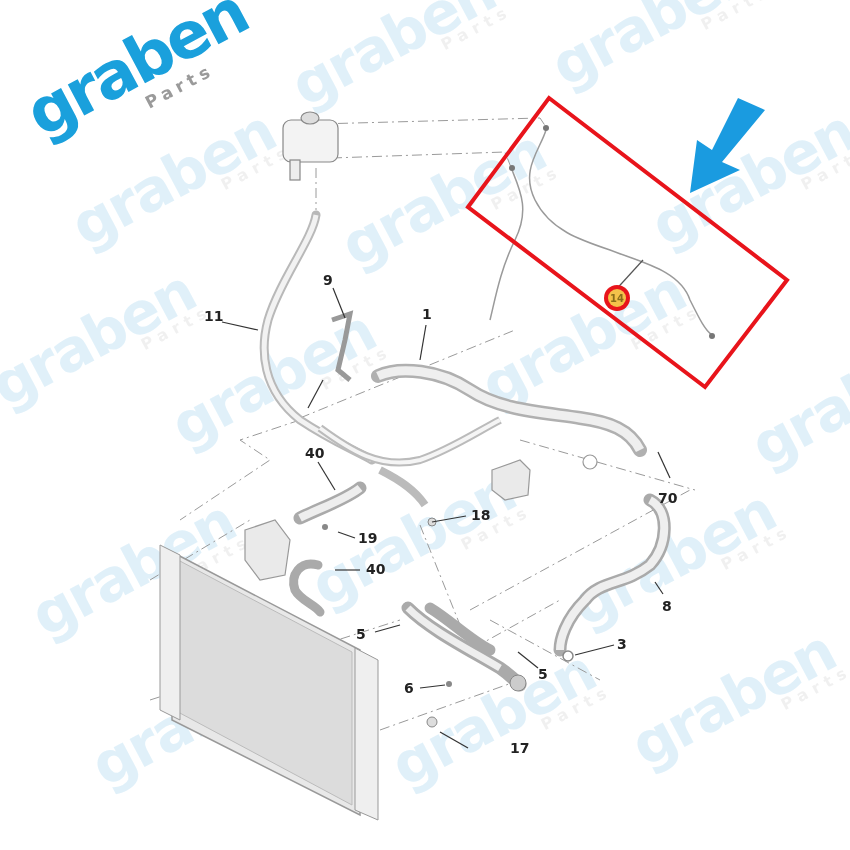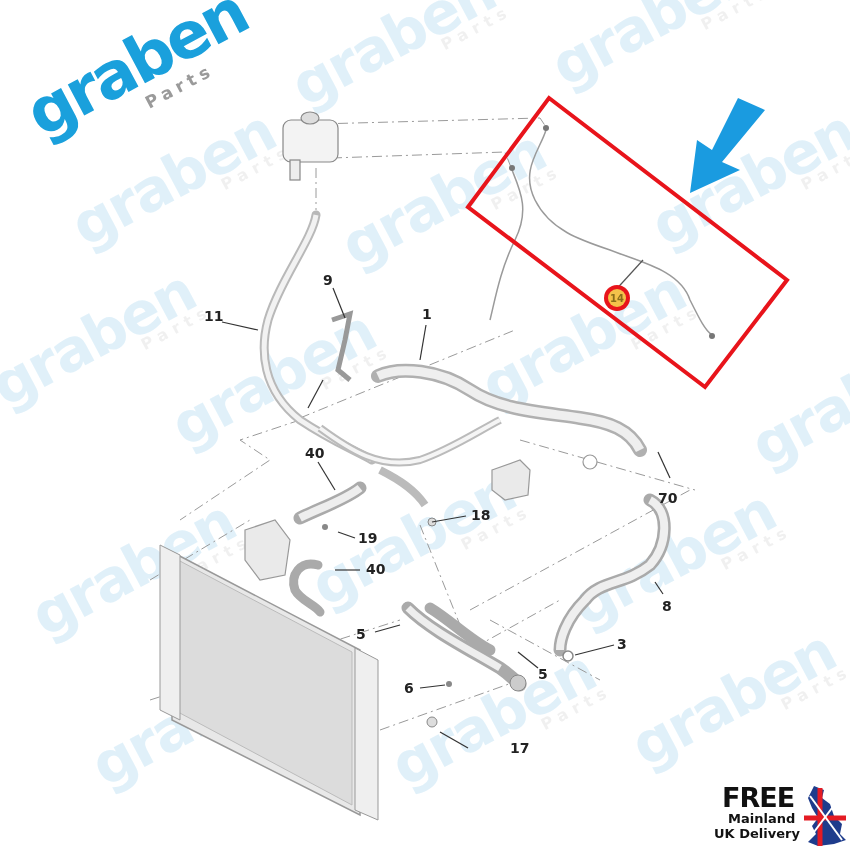--- a/index.html
+++ b/index.html
@@ -157,25 +157,13 @@
   <span class="lbl" style="left:305px;top:445px;">40</span>
   <span class="lbl" style="left:358px;top:530px;">19</span>
   <span class="lbl" style="left:366px;top:561px;">40</span>
   <span class="lbl" style="left:658px;top:490px;">70</span>
 
   <div id="logo">
     <div class="logo-text"><span>graben</span></div>
     <div class="logo-parts">Parts</div>
   </div>
 
-  <div id="badge">
-    <svg style="position:absolute;left:80px;top:2px;" width="54" height="64" viewBox="0 0 54 64">
-      <path d="M20 2 L30 6 L28 14 L36 20 L40 32 L48 40 L46 50 L52 56 L40 60 L24 62 L14 58 L22 50 L18 42 L24 34 L18 24 L14 14 Z" fill="#1e3c8c"></path>
-      <path d="M26 4 L26 62" stroke="#e41b23" stroke-width="5"></path>
-      <path d="M10 34 L52 34" stroke="#e41b23" stroke-width="5"></path>
-      <path d="M16 12 L48 56" stroke="#fff" stroke-width="2"></path>
-      <path d="M44 16 L14 56" stroke="#fff" stroke-width="2"></path>
-    </svg>
-    <div class="free">FREE</div>
-    <div class="ml">Mainland</div>
-    <div class="ukd">UK Delivery</div>
-  </div>
 </div>
 
 </body></html>

